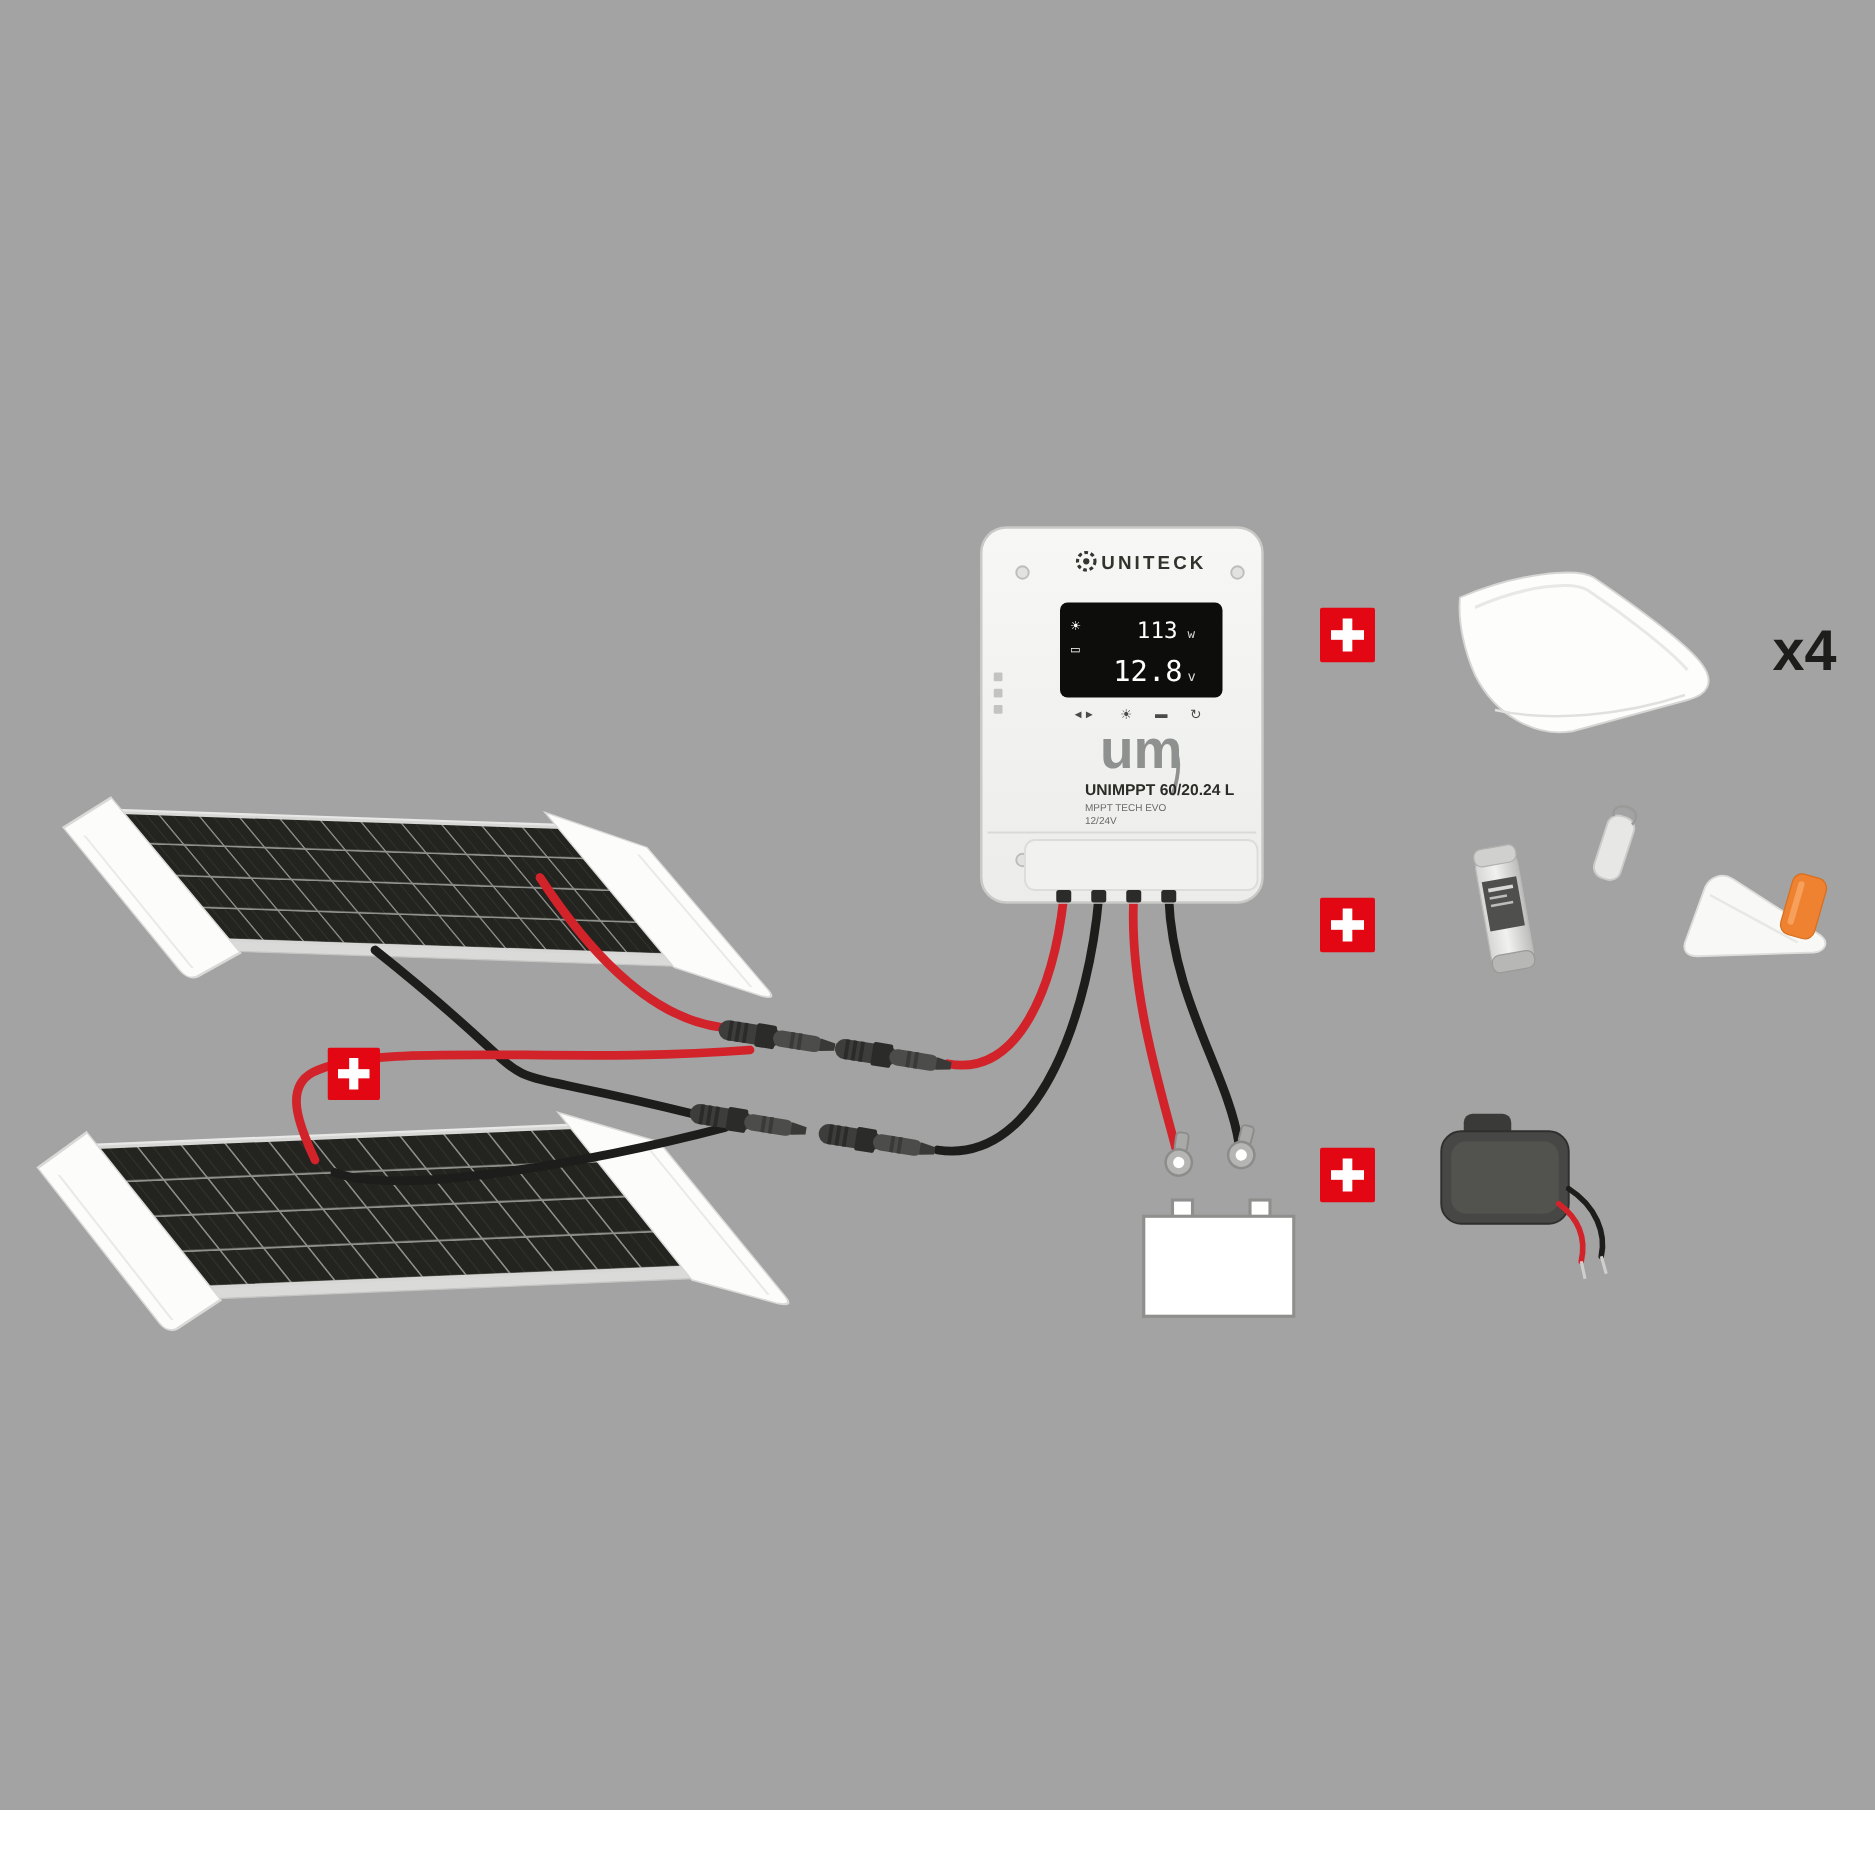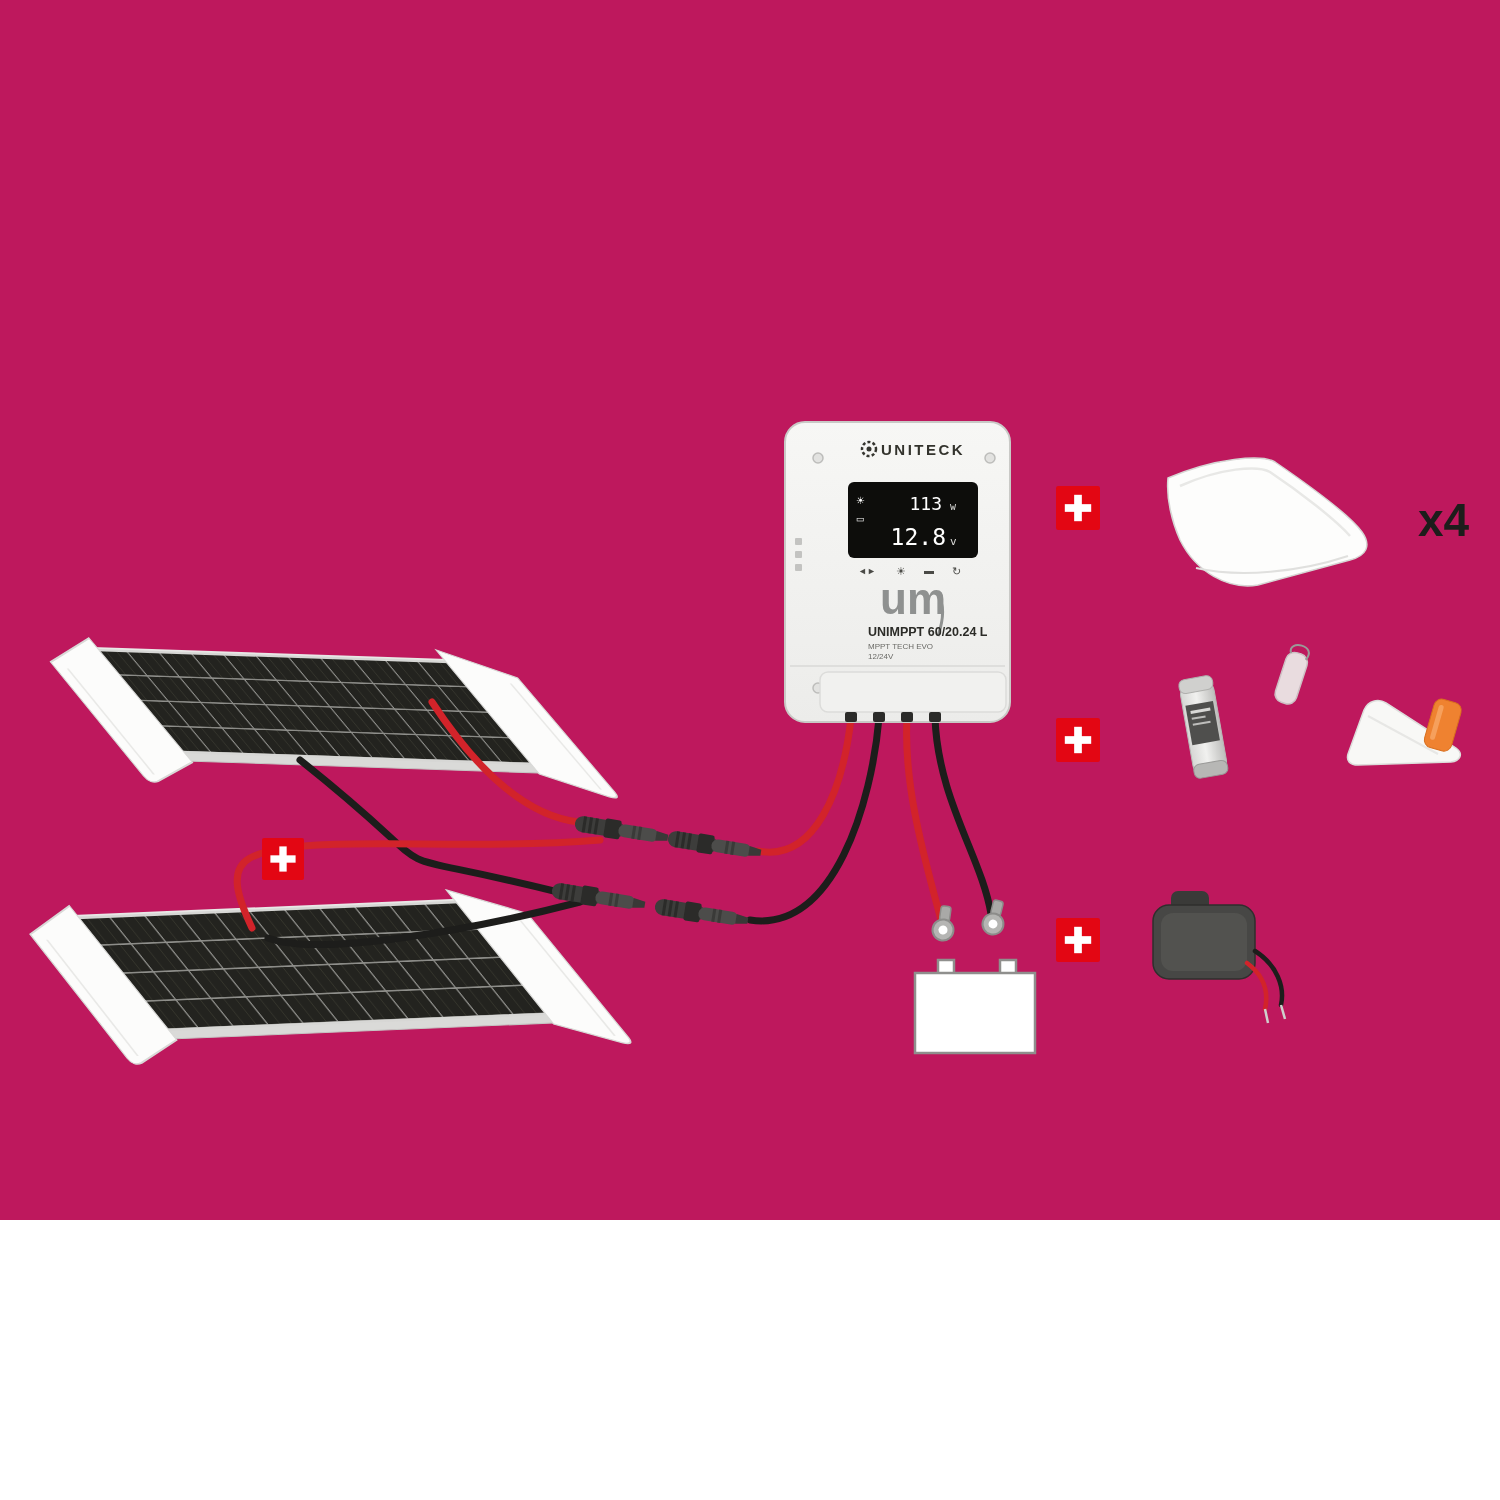--- a/index.html
+++ b/index.html
@@ -1,16 +1,16 @@
 <!DOCTYPE html>
 <html><head>
 <meta charset="utf-8">
 <style>
   html,body{margin:0;padding:0;background:#ffffff;}
-  .canvas{width:1500px;height:1220px;position:relative;background:#be185d;overflow:hidden;
+  .canvas{width:1500px;height:1448px;position:relative;background:#a3a3a3;overflow:hidden;
           font-family:"Liberation Sans", sans-serif;}
   svg{display:block;}
   text{font-family:"Liberation Sans", sans-serif;}
   .seg{font-family:"DejaVu Sans Mono", monospace;}
 </style>
 </head>
 <body>
 
 <div class="canvas">
 <svg width="1500" height="1500" viewBox="0 0 1500 1500">

